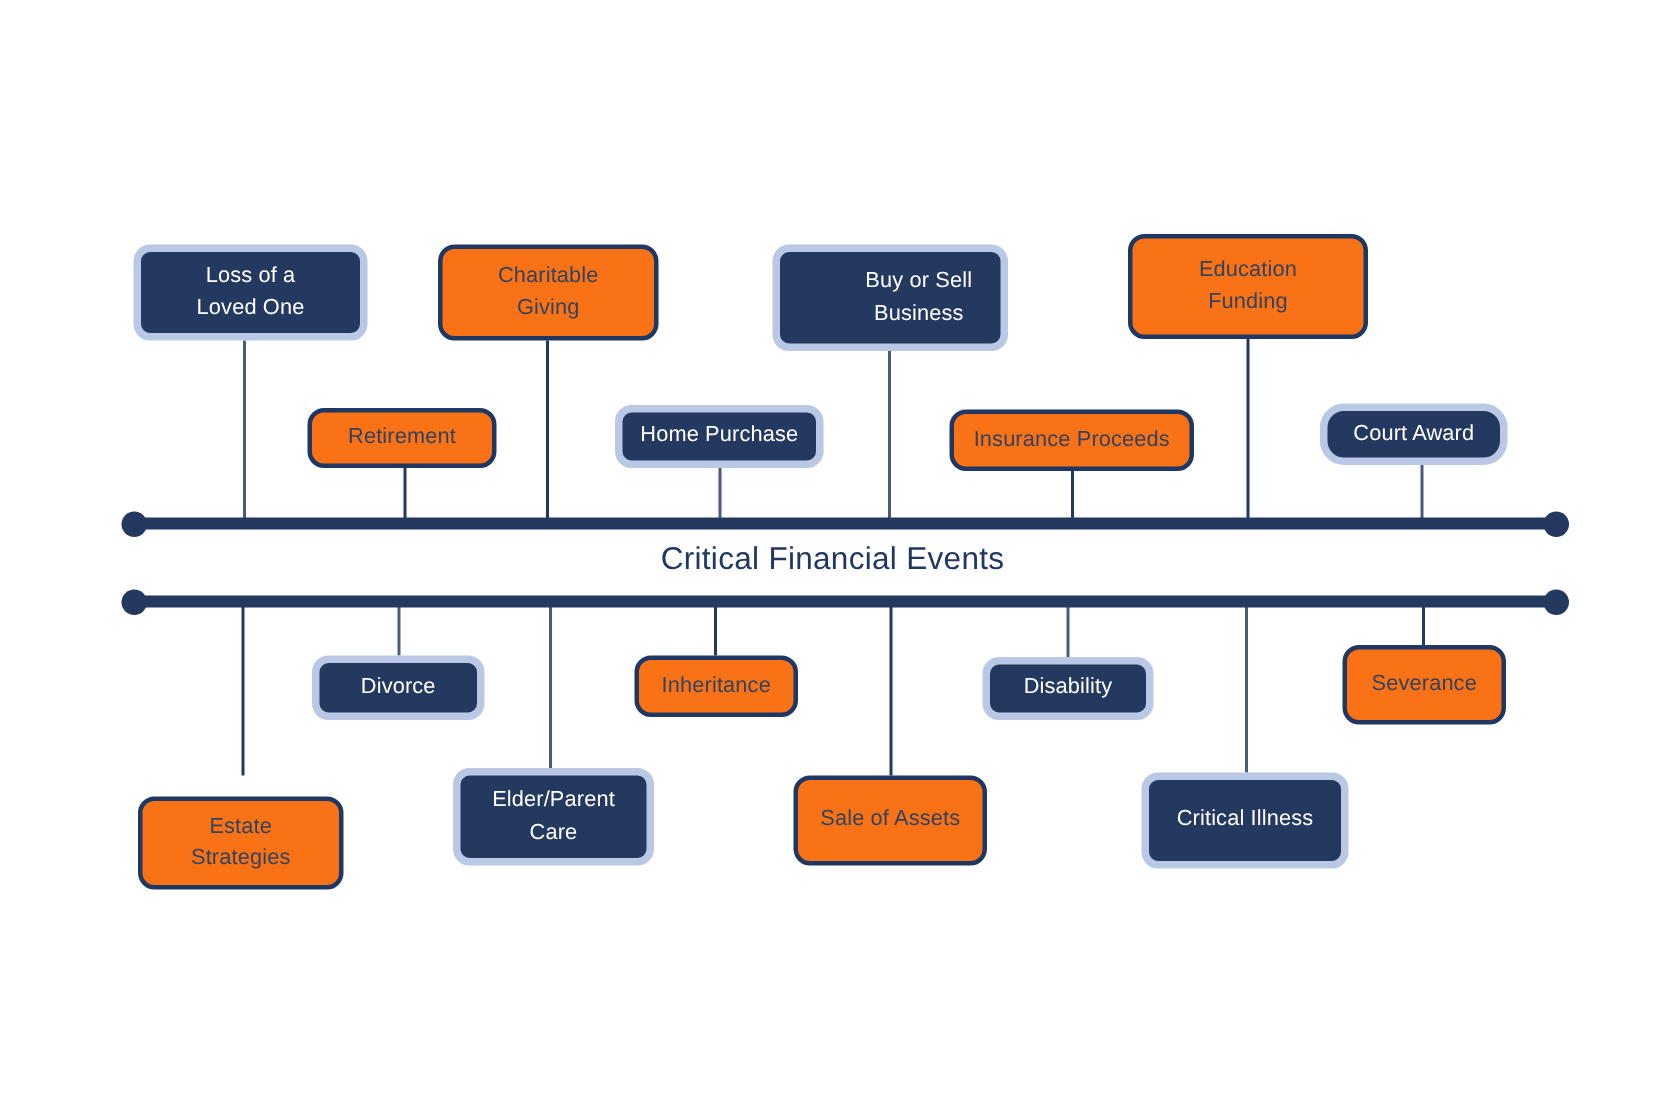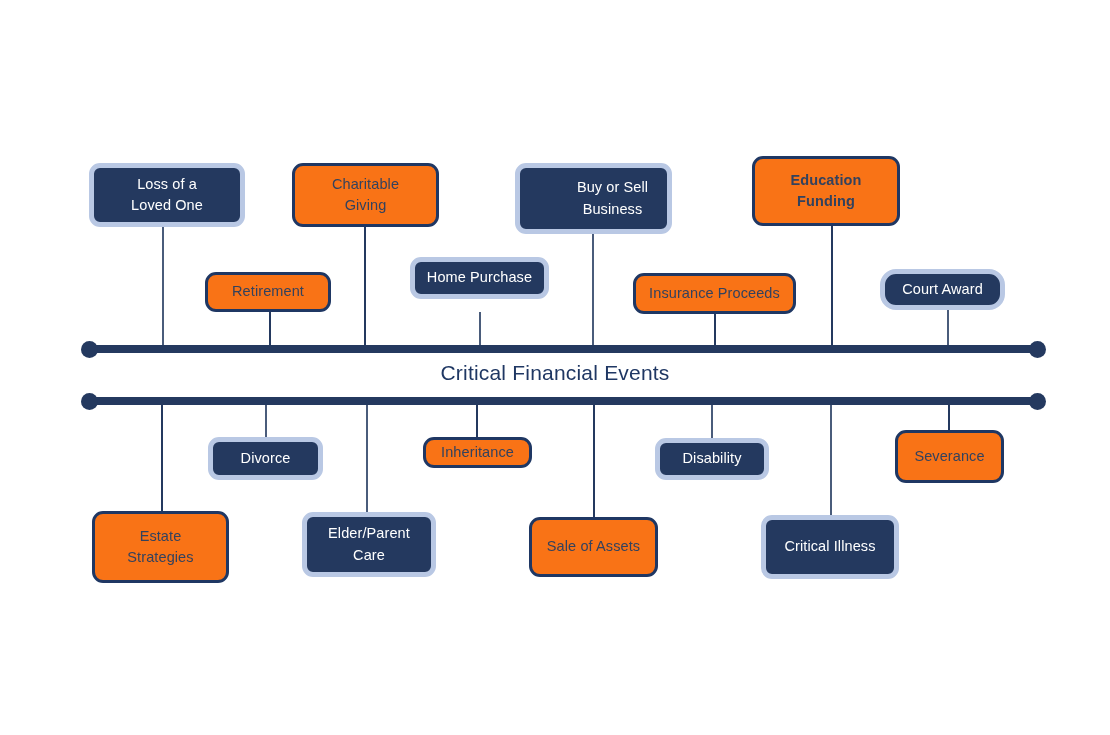--- a/index.html
+++ b/index.html
@@ -118,49 +118,49 @@
 Loved One</span>
       </div>
       <div class="node light" style="left: 292px; top: 163px; width: 147px; height: 64px;">
         <span class="label">Charitable
 Giving</span>
       </div>
       <div class="node dark" style="left: 515px; top: 163px; width: 157px; height: 71px; padding-left: 44px;">
         <span class="label">Buy or Sell
 Business</span>
       </div>
-      <div class="node light" style="left: 752px; top: 156px; width: 148px; height: 70px; font-weight: bold;">
+      <div class="node light" style="left: 752px; top: 156px; width: 160px; height: 70px;">
         <span class="label">Education
 Funding</span>
       </div>
       <div class="node light" style="left: 205px; top: 272px; width: 126px; height: 40px;">
         <span class="label">Retirement</span>
       </div>
-      <div class="node dark" style="left: 410px; top: 257px; width: 139px; height: 42px; align-items: center;">
+      <div class="node dark" style="left: 410px; top: 270px; width: 139px; height: 42px; align-items: center;">
         <span class="label">Home Purchase</span>
       </div>
       <div class="node light" style="left: 633px; top: 273px; width: 163px; height: 41px;">
         <span class="label">Insurance Proceeds</span>
       </div>
       <div class="node dark" style="left: 880px; top: 269px; width: 125px; height: 41px; border-radius: 16px;">
         <span class="label">Court Award</span>
       </div>
       <div class="node dark" style="left: 208px; top: 437px; width: 115px; height: 43px;">
         <span class="label">Divorce</span>
       </div>
-      <div class="node light" style="left: 423px; top: 437px; width: 109px; height: 31px;">
+      <div class="node light" style="left: 423px; top: 437px; width: 109px; height: 41px;">
         <span class="label">Inheritance</span>
       </div>
       <div class="node dark" style="left: 655px; top: 438px; width: 114px; height: 42px;">
         <span class="label">Disability</span>
       </div>
       <div class="node light" style="left: 895px; top: 430px; width: 109px; height: 53px;">
         <span class="label">Severance</span>
       </div>
-      <div class="node light" style="left: 92px; top: 511px; width: 137px; height: 72px;">
+      <div class="node light" style="left: 92px; top: 531px; width: 137px; height: 62px;">
         <span class="label">Estate
 Strategies</span>
       </div>
       <div class="node dark" style="left: 302px; top: 512px; width: 134px; height: 65px;">
         <span class="label">Elder/Parent
 Care</span>
       </div>
       <div class="node light" style="left: 529px; top: 517px; width: 129px; height: 60px;">
         <span class="label">Sale of Assets</span>
       </div>

